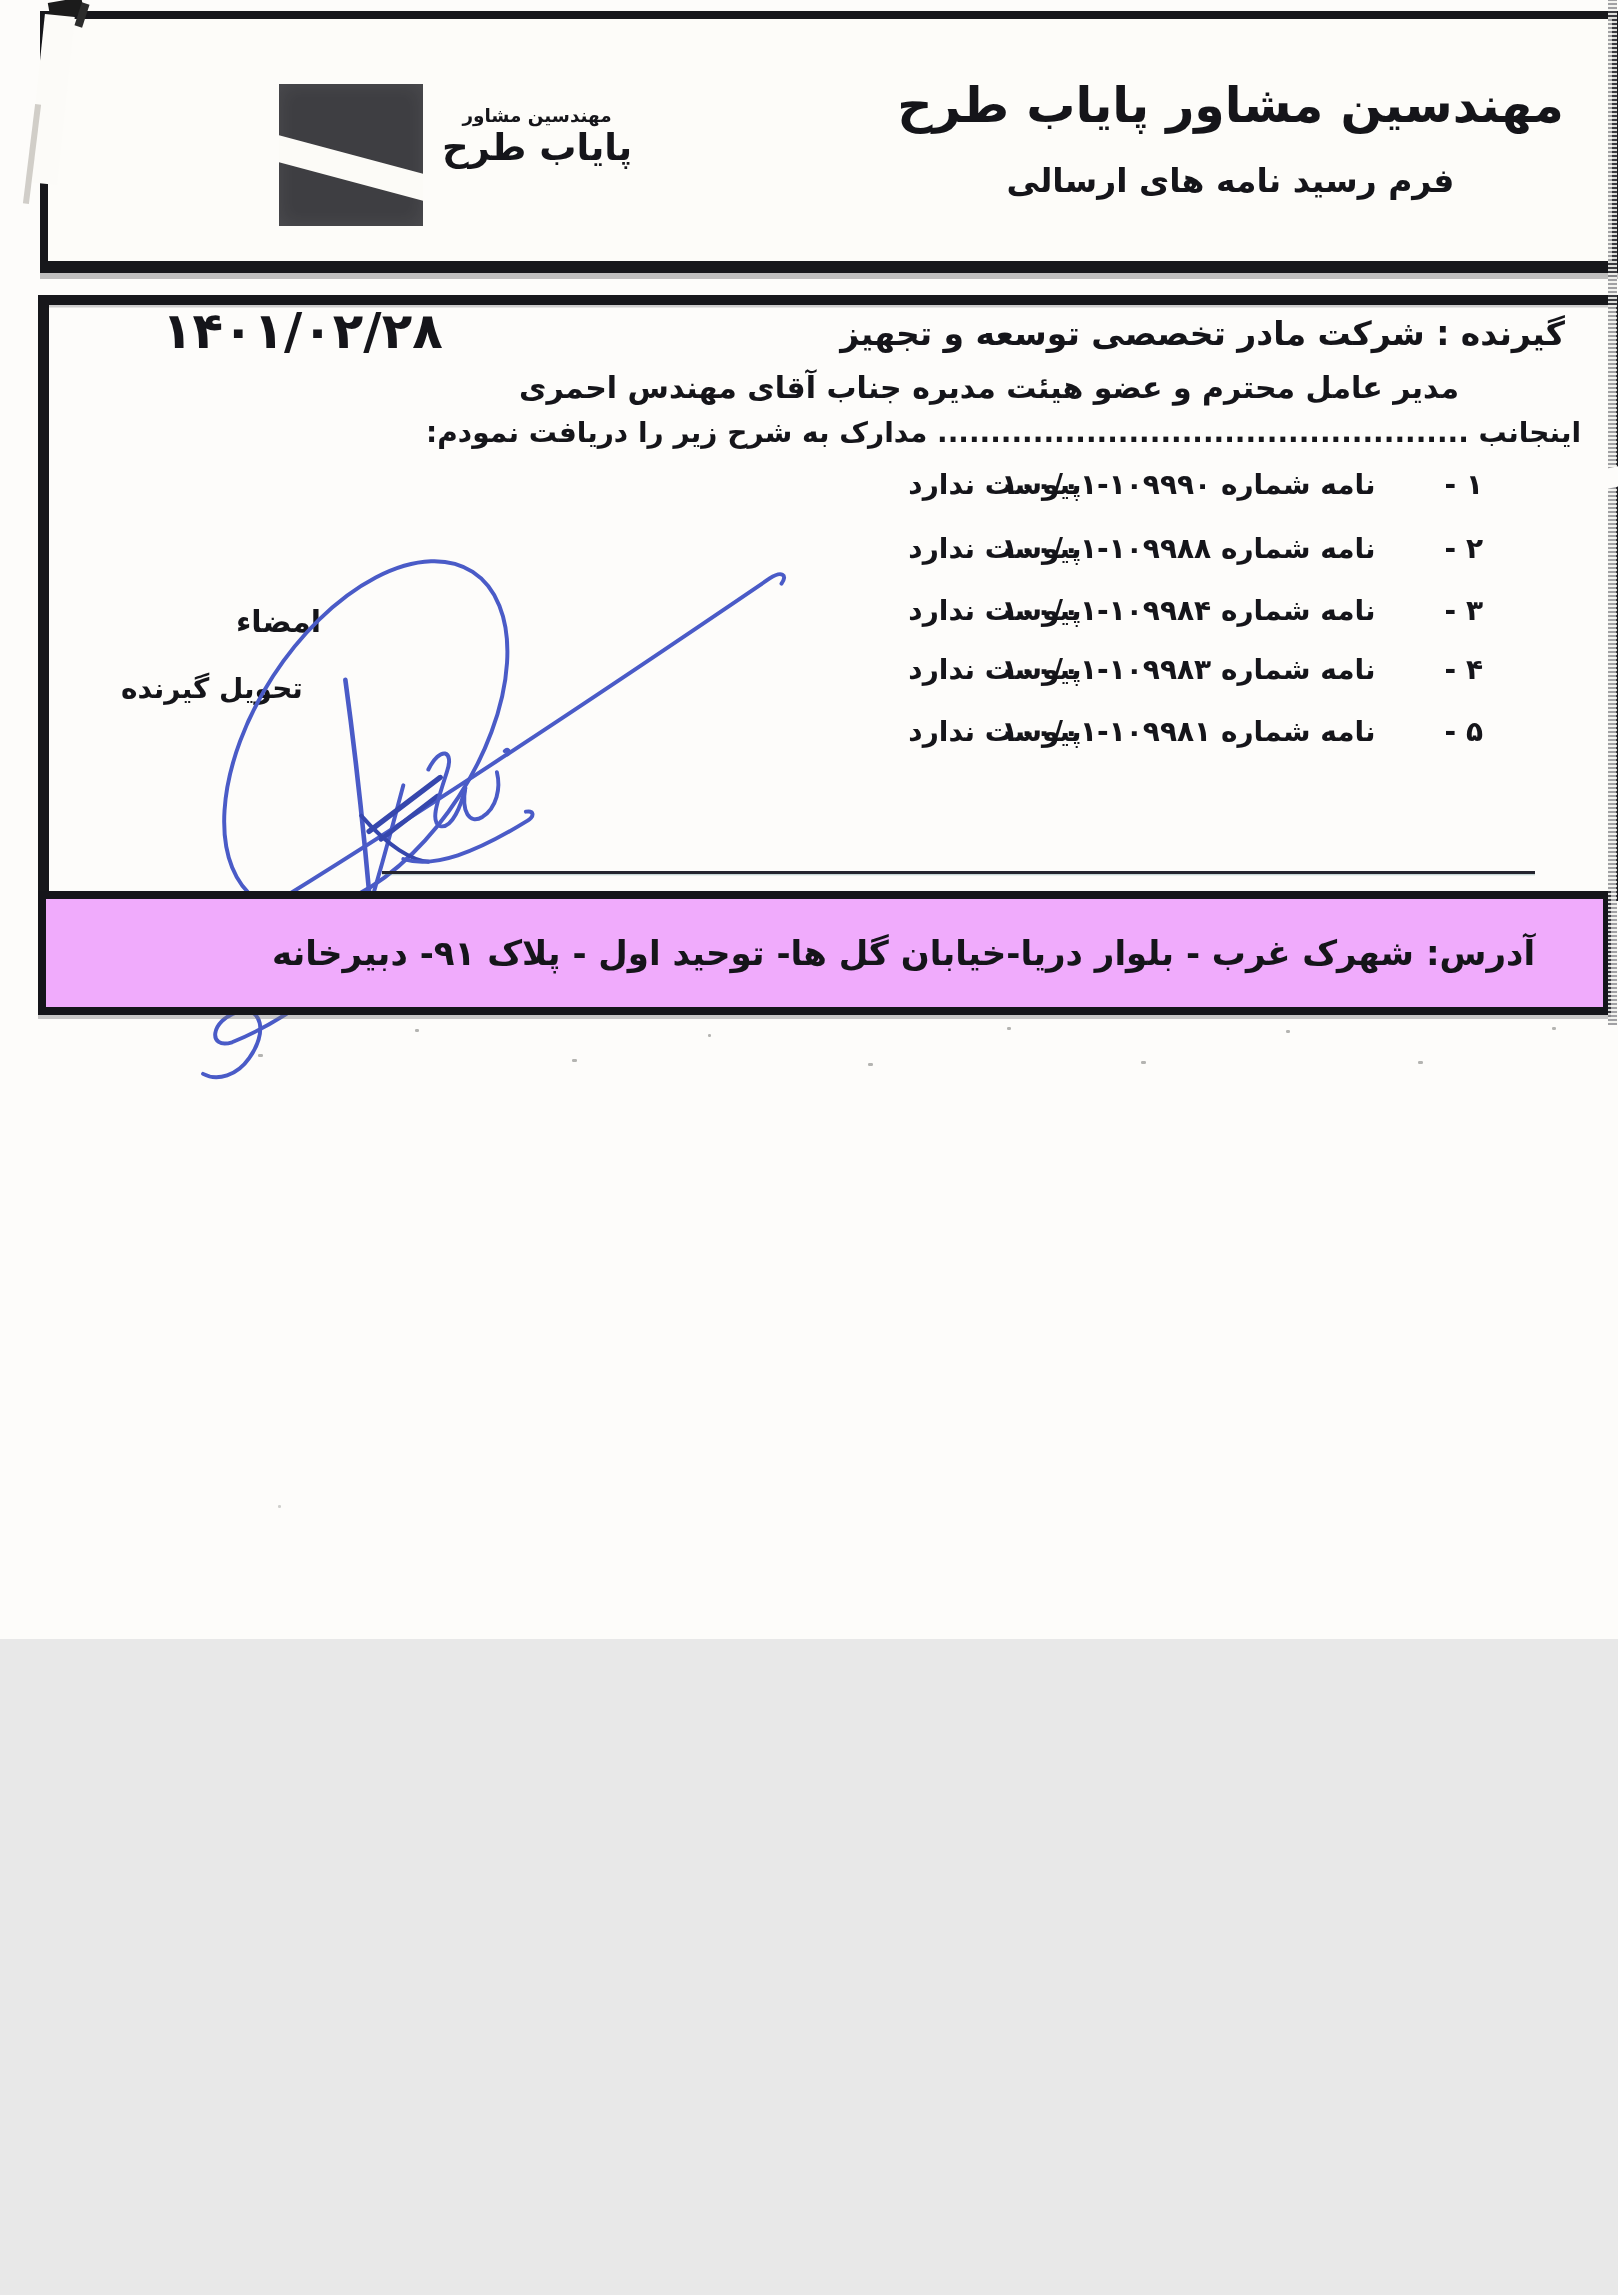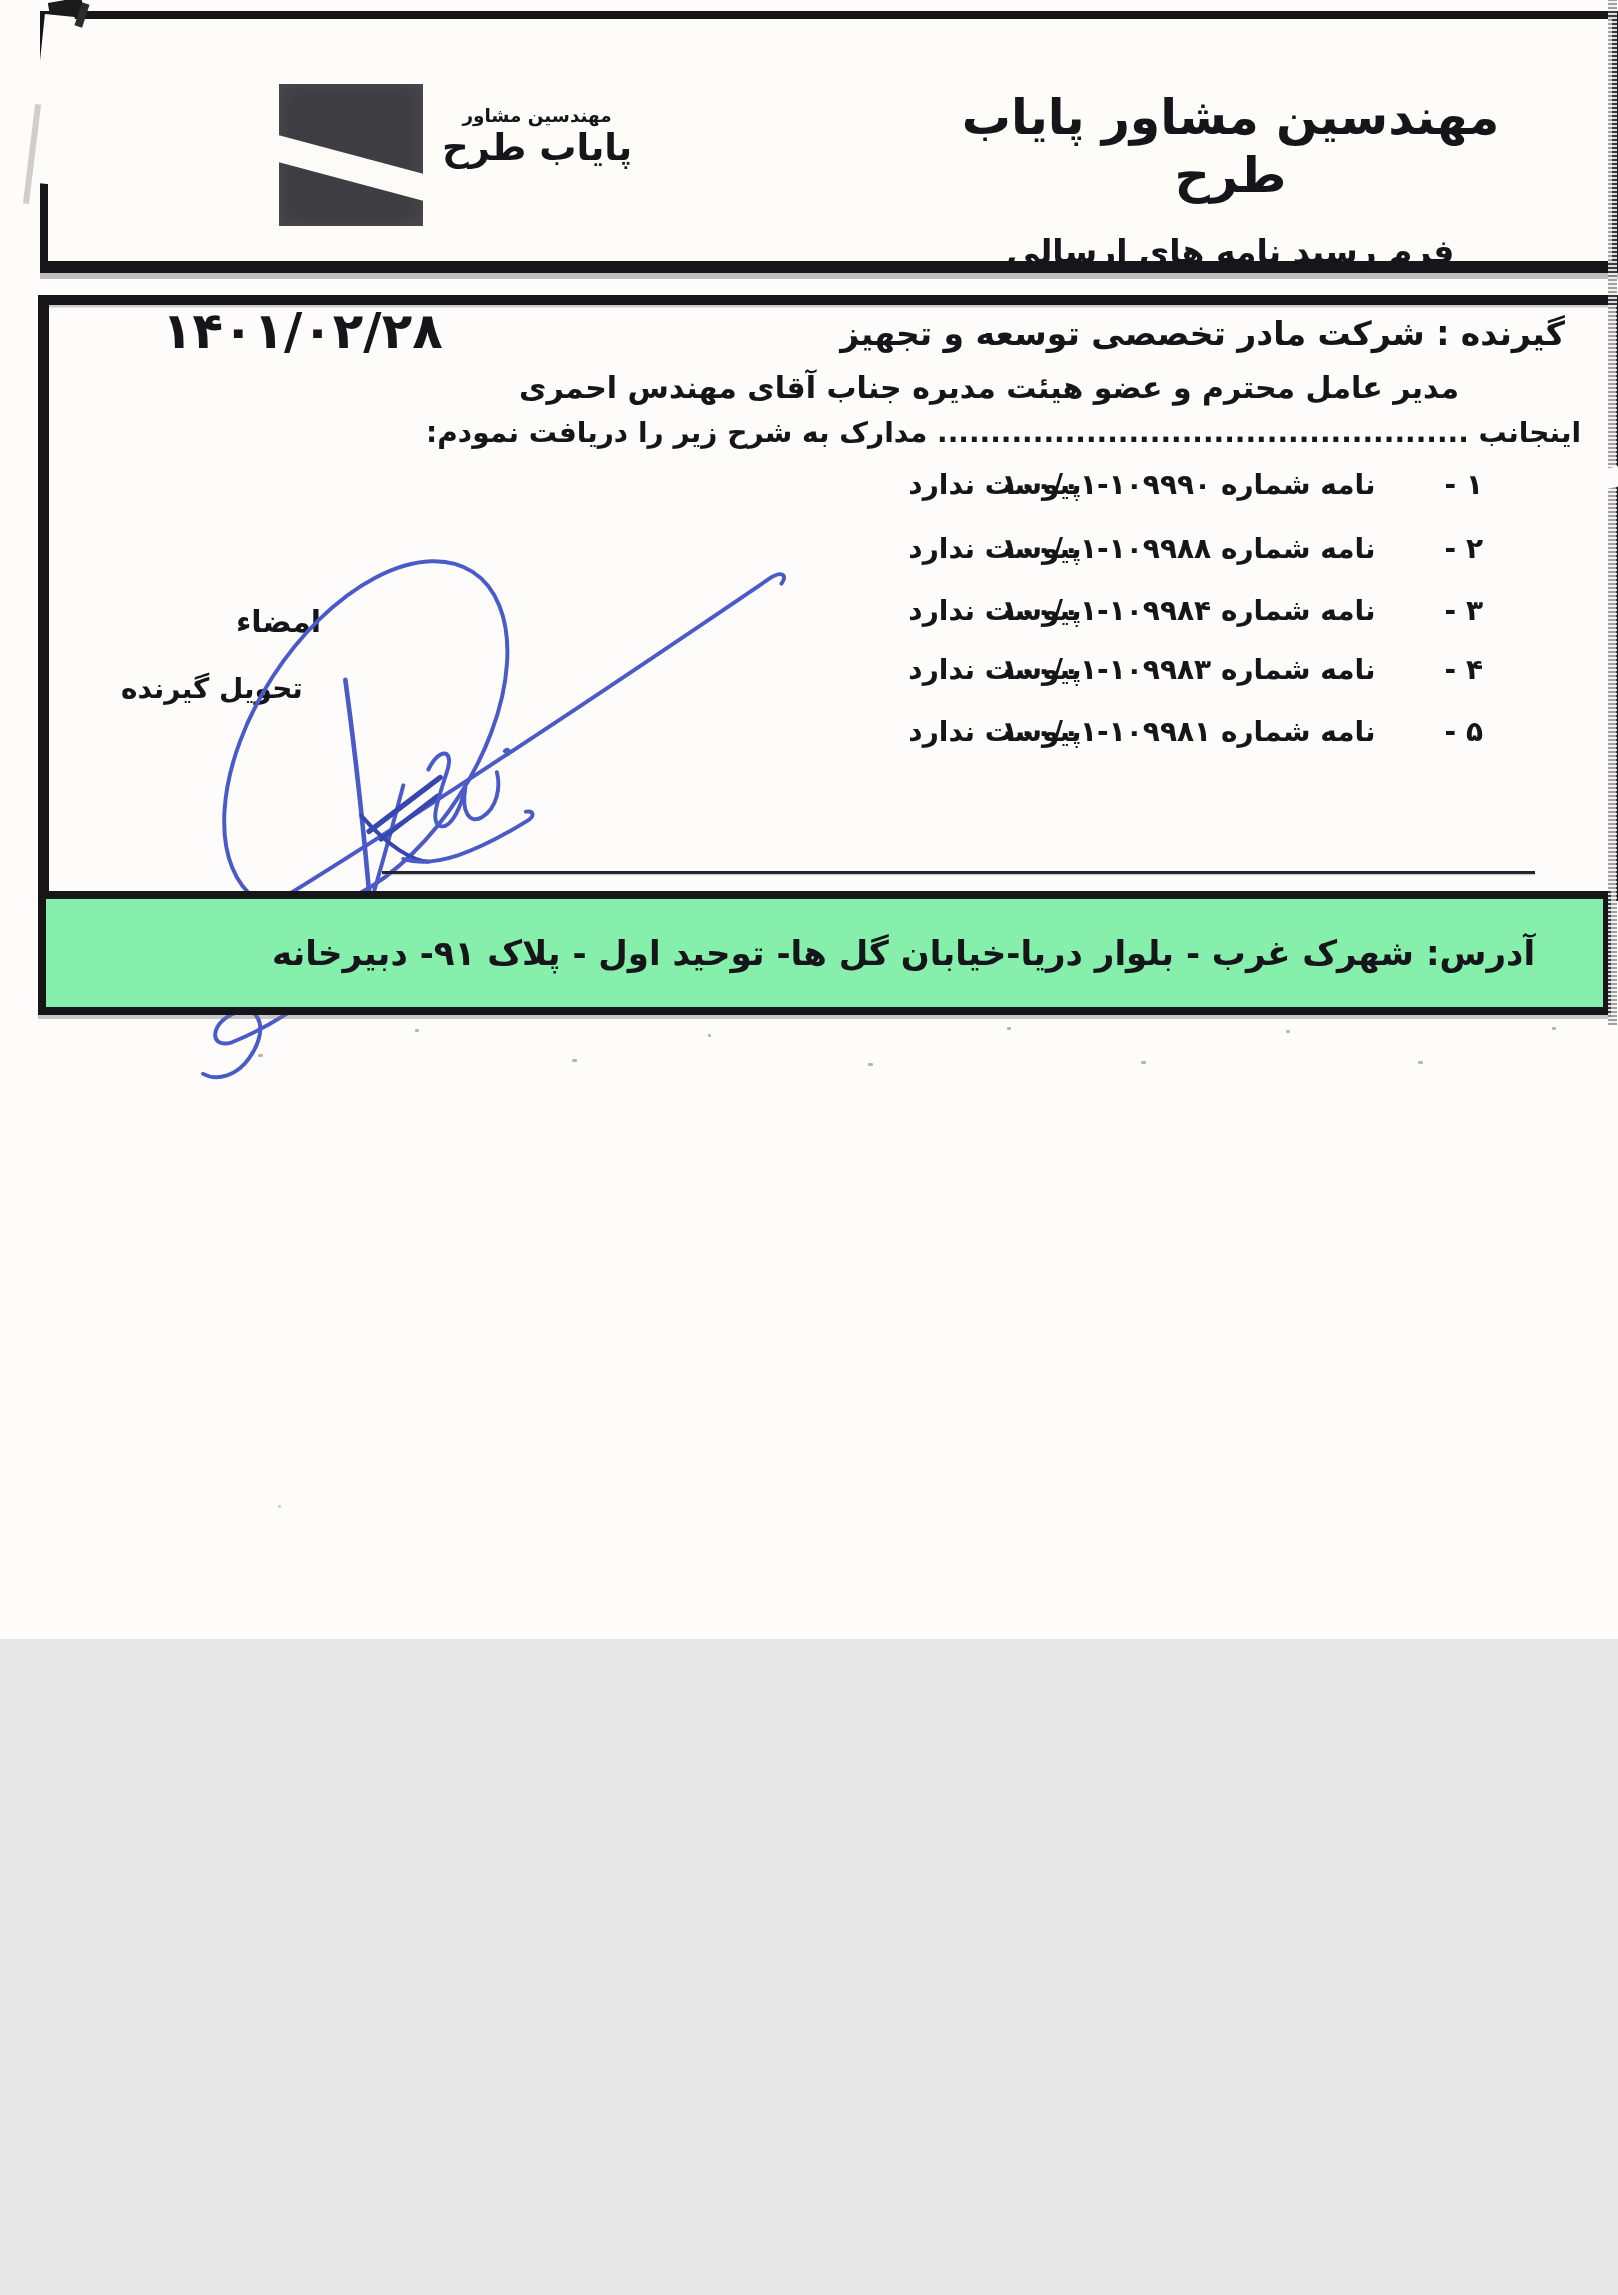--- a/index.html
+++ b/index.html
@@ -20,21 +20,21 @@
   }
   .body-box{
     position:absolute;left:38px;top:295px;width:1567px;height:596px;
     border-top:10px solid #17171b;border-left:11.2px solid #17171b;border-right:17px solid #17171b;
     background:transparent;
     box-shadow:inset 0 2.6px 0 rgba(120,120,122,.35);
   }
   .footer-box{
     position:absolute;left:38px;top:891px;width:1557px;height:108px;
     border:8px solid #15151a;
-    background:#86efac;
+    background:#f0abfc;
     display:flex;align-items:center;justify-content:center;
     box-shadow:0 4px 0 rgba(120,120,122,.4);
   }
   
   .logo-square{
     position:absolute;left:231px;top:65px;width:144px;height:142px;
     background:#3e3e42;overflow:hidden;
     box-shadow:inset 0 0 20px rgba(255,255,255,.08);
   }
   .logo-stripe{
@@ -45,21 +45,21 @@
   .logo-wordmark{
     position:absolute;left:390px;top:87px;width:198px;
     text-align:center;direction:rtl;line-height:1.05;
   }
   .logo-small{font-size:18.4px;font-weight:bold;letter-spacing:-0.7px;}
   .logo-large{font-size:37px;font-weight:bold;margin-top:4px;}
   .title-block{
     position:absolute;left:843px;top:58px;width:679px;
     text-align:center;direction:rtl;
   }
-  .main-title{font-size:49px;font-weight:bold;margin:12px;line-height:1.2;}
+  .main-title{font-size:49px;font-weight:bold;margin:0;line-height:1.2;}
   .sub-title{font-size:33px;font-weight:bold;margin:28px 0 0 0;line-height:1.1;}
   
   .date-field{
     position:absolute;left:154px;top:302px;
     font-size:50px;font-weight:bold;direction:ltr;letter-spacing:1.3px;margin-left:8px;
   }
   .line{position:absolute;direction:rtl;white-space:nowrap;font-weight:bold;}
   .recipient-line{right:54px;top:314px;font-size:33px;}
   .addressee-line{right:160px;top:370px;font-size:30px;}
   .statement-line{right:38px;top:416px;font-size:28px;}

